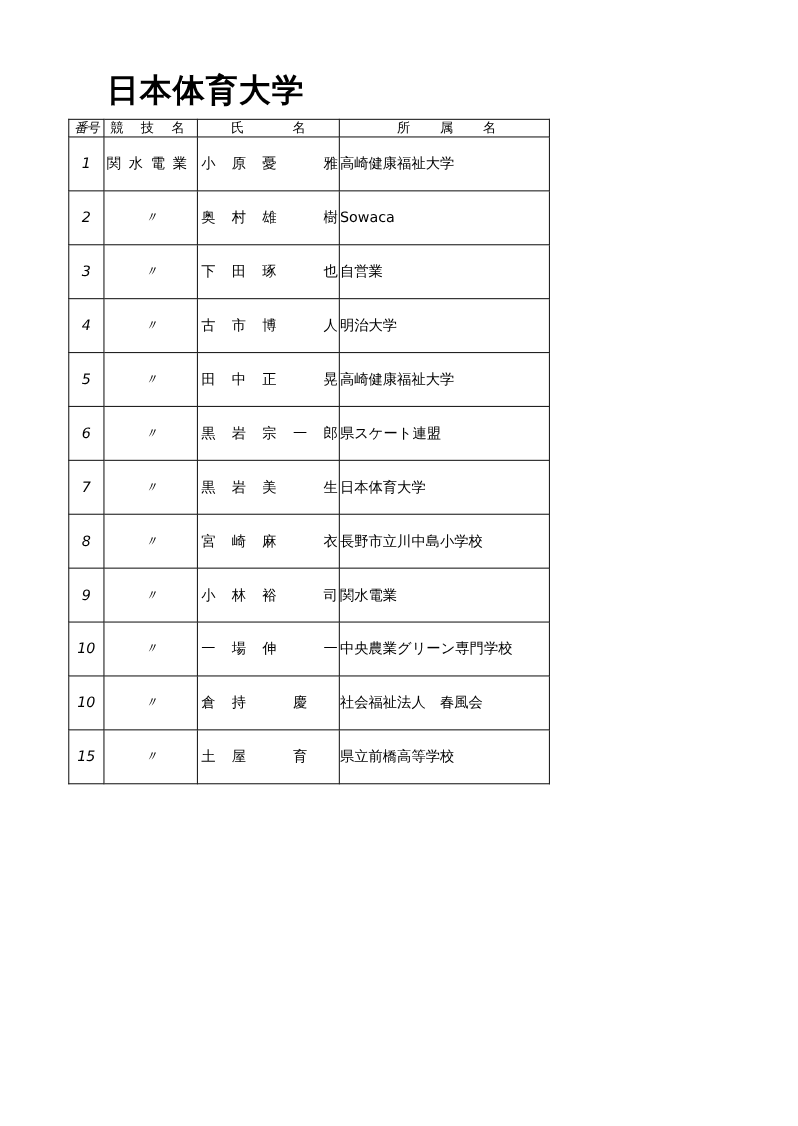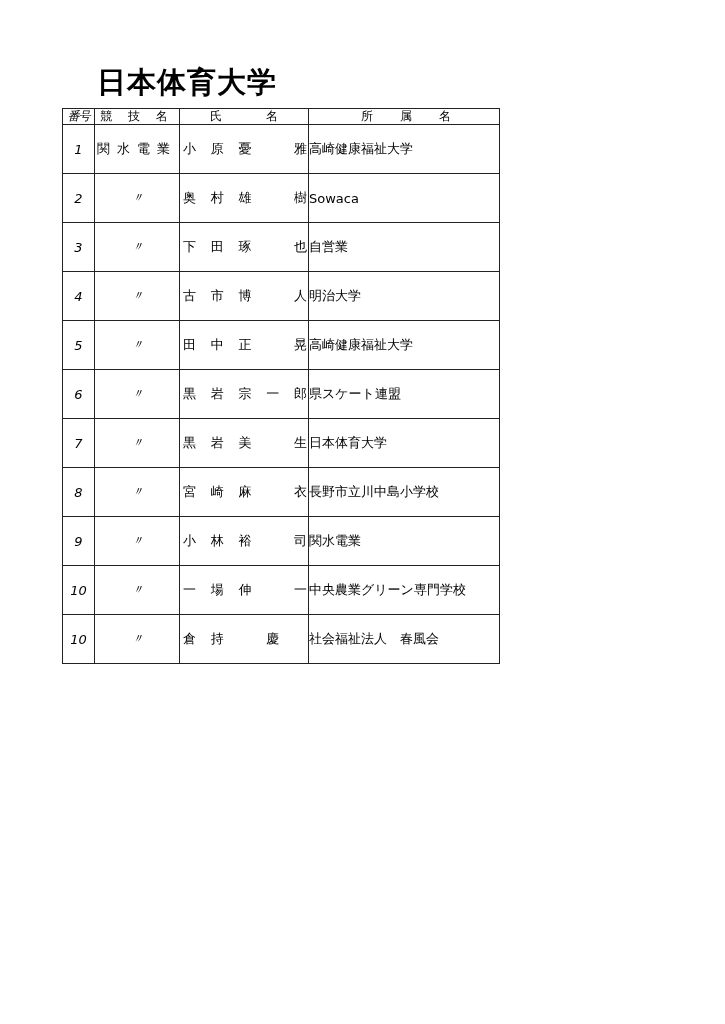--- a/index.html
+++ b/index.html
@@ -200,14 +200,28 @@
       <div class="name-cell">
         <span style="width: 13px;">倉</span>
         <span style="width: 13px;">持</span>
         <span style="width: 13px;"></span>
         <span style="width: 13px;">慶</span>
         <span style="width: 13px;"></span>
       </div>
     </td>
     <td class="c-aff aff">社会福祉法人　春風会</td>
   </tr>
+      <tr>
+    <td class="c-no">15</td>
+    <td class="c-sport ditto">〃</td>
+    <td class="c-name">
+      <div class="name-cell">
+        <span style="width: 13px;">土</span>
+        <span style="width: 13px;">屋</span>
+        <span style="width: 13px;"></span>
+        <span style="width: 13px;">育</span>
+        <span style="width: 13px;"></span>
+      </div>
+    </td>
+    <td class="c-aff aff">県立前橋高等学校</td>
+  </tr>
     </tbody>
 </table>
 
 </body></html>

